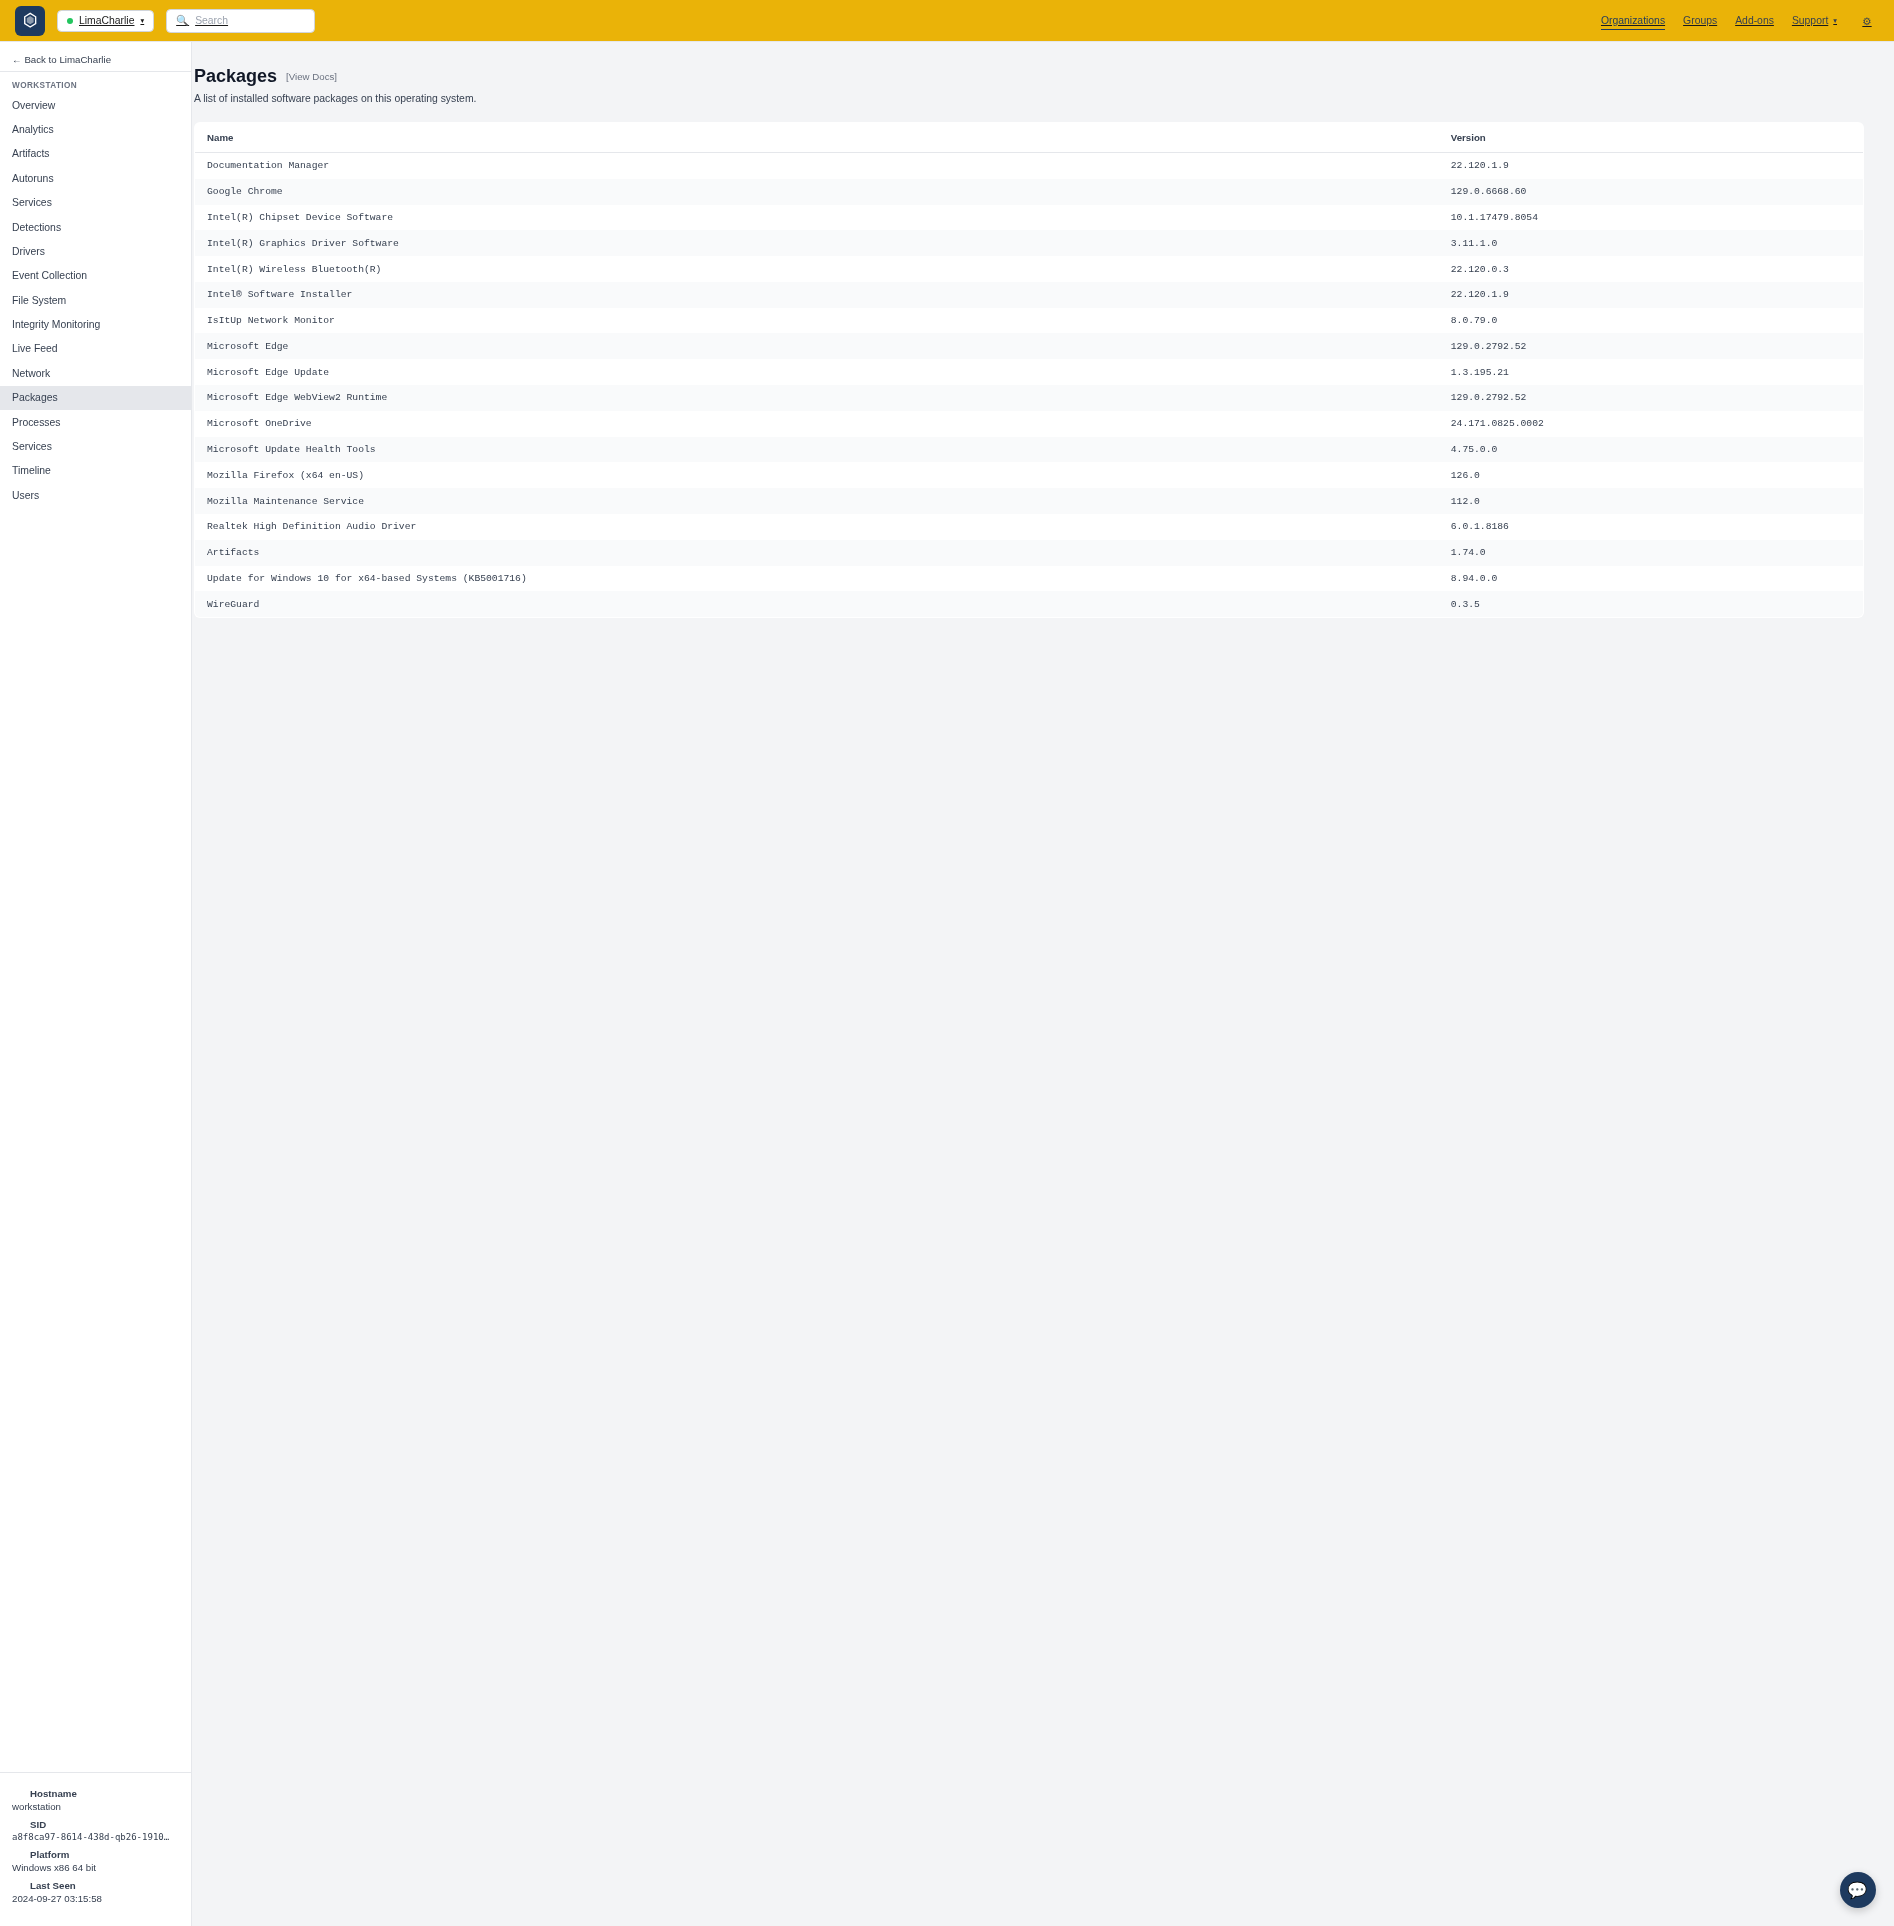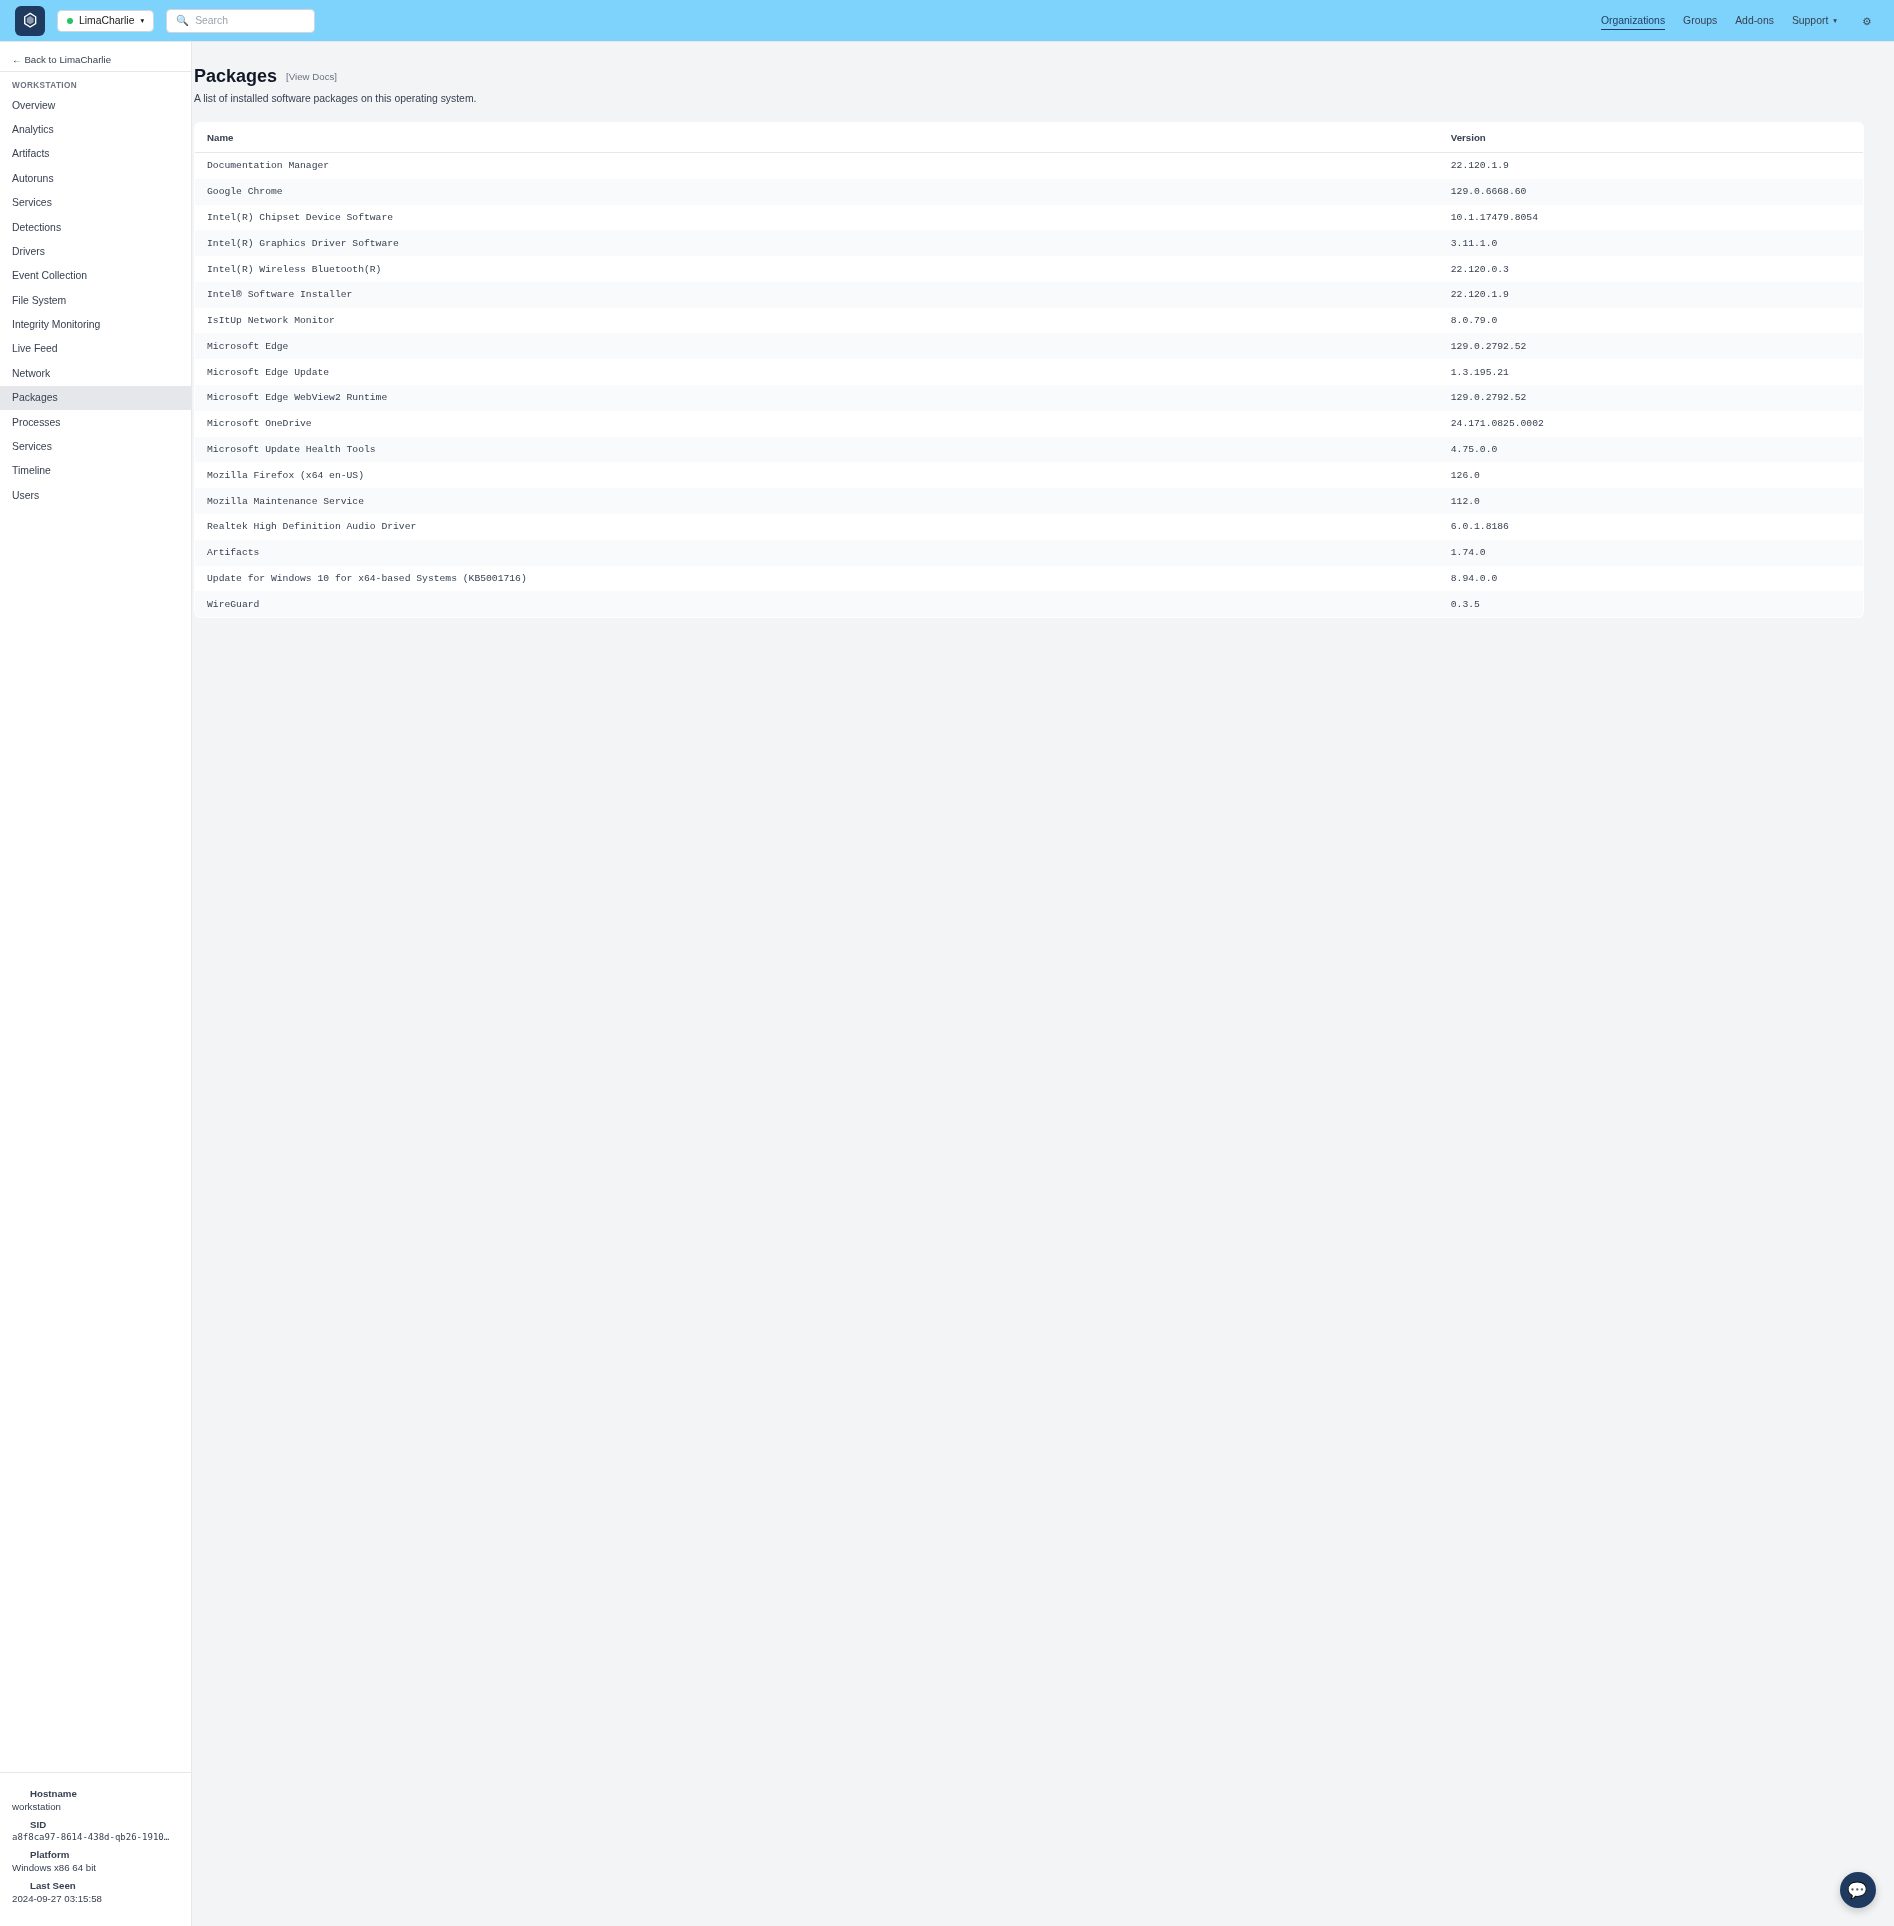--- a/index.html
+++ b/index.html
@@ -1,29 +1,30 @@
 <!DOCTYPE html>
 <html style="font-size:12px"><head>
   <meta charset="utf-8">
   <style>
     * { box-sizing: border-box; margin: 0; padding: 0; }
     body { font-family: -apple-system, BlinkMacSystemFont, 'Segoe UI', sans-serif; background: #f3f4f6; color: #1a1a1a; font-size: 10.4px; }
 
     
     .topnav {
-      background: #7dd3fc;
+      background: #eab308;
       border-bottom: 0.7px solid #e5e7eb;
       display: flex;
       align-items: center;
       padding: 0 15px;
       height: 42px;
       gap: 12px;
       position: fixed;
       top: 0; left: 0; right: 0;
       z-index: 100;
+      text-decoration: underline;
     }
     .logo {
       width: 30px; height: 30px;
       background: #1e3a5f;
       border-radius: 6px;
       display: flex; align-items: center; justify-content: center;
       color: #fff; font-size: 13.4px; font-weight: bold;
     }
     .org-selector {
       display: flex; align-items: center; gap: 6px;

